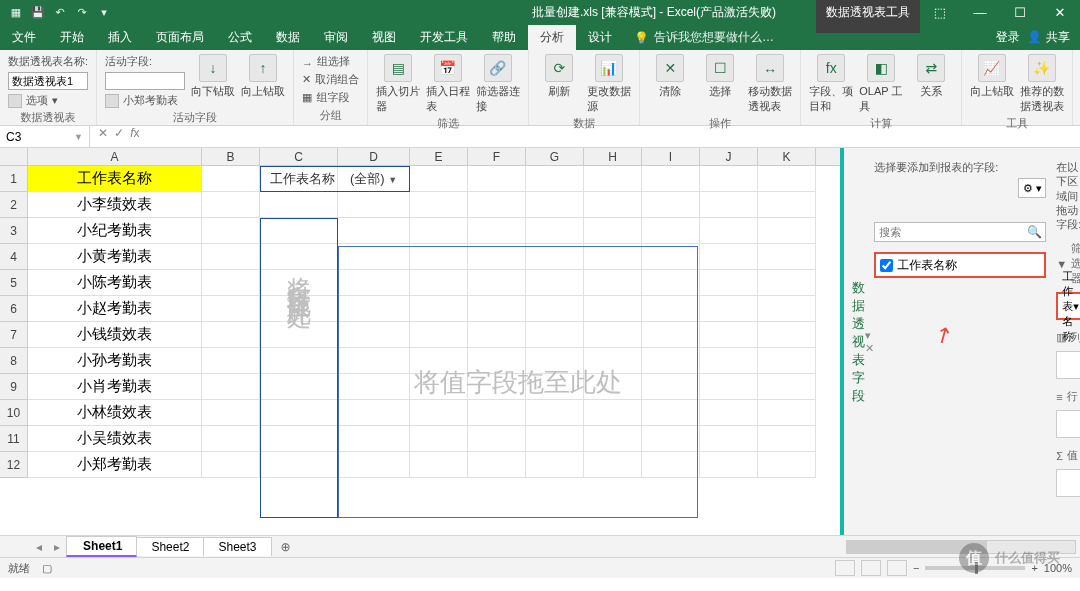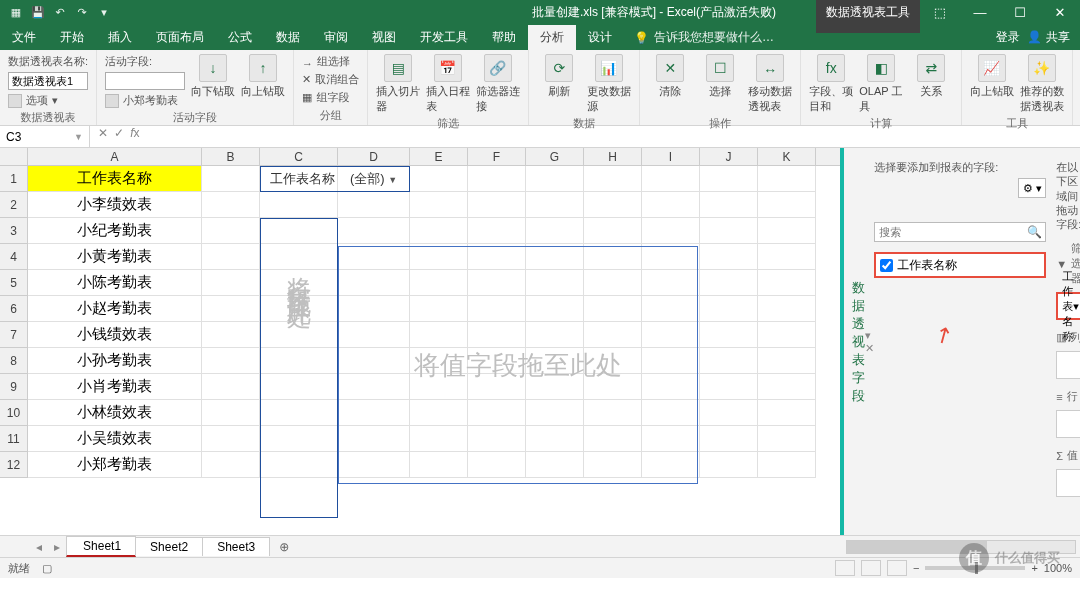--- a/index.html
+++ b/index.html
@@ -71,21 +71,21 @@
 .fieldpane .fieldlist { border:2px solid #e74c3c; padding:4px; margin-top:6px; background:#fff; height:26px; display:flex; align-items:center; gap:4px; }
 .fieldpane .arrow { color:#e74c3c; font-size:22px; position:relative; left:50px; top:2px; transform:rotate(-30deg); }
 .fieldpane .area-label { font-size:11px; color:#666; margin-top:6px; display:flex; align-items:center; gap:4px; }
 .fieldpane .area-box { border:1px solid #ccc; background:#fff; height:28px; margin-top:2px; padding:2px 4px; font-size:11px; display:flex; align-items:center; justify-content:space-between; }
 .fieldpane .area-box.hl { border:2px solid #e74c3c; }
 .fieldpane .defer { font-size:11px; color:#666; margin-top:auto; display:flex; align-items:center; gap:4px; }
 
 .sheettabs { height:22px; background:#f3f3f3; border-top:1px solid #d4d4d4; display:flex; align-items:center; padding-left:30px; gap:0; font-size:12px; }
 .sheettabs .nav { color:#888; padding:0 6px; }
 .sheettabs .st { padding:2px 14px; border:1px solid #ccc; border-bottom:none; background:#fff; margin-right:-1px; }
-.sheettabs .st.active { border-bottom:2px solid #b91c1c; font-weight:normal;padding-left:16px; }
+.sheettabs .st.active { border-bottom:2px solid #8b5cf6; font-weight:bold;padding-left:16px; }
 .sheettabs .plus { padding:0 10px; color:#666; }
 .sheettabs .scroll { margin-left:auto; width:230px; height:14px; background:#e8e8e8; border:1px solid #ccc; margin-right:4px; position:relative; }
 .sheettabs .scroll .thumb { position:absolute; left:0; width:140px; height:100%; background:#cdcdcd; }
 
 .statusbar { height:21px; background:#f3f3f3; border-top:1px solid #d4d4d4; display:flex; align-items:center; padding:0 8px; font-size:11px; color:#555; }
 .statusbar .right { margin-left:auto; display:flex; align-items:center; gap:6px; }
 .statusbar .viewbtn { width:20px; height:16px; border:1px solid #ccc; }
 .statusbar .slider { width:100px; height:4px; background:#ccc; position:relative; }
 .statusbar .slider .t { position:absolute; top:-4px; left:50%; width:3px; height:12px; background:#888; }
 
@@ -460,21 +460,21 @@
           <div class="cell"></div>
         </div>
       </div>
 
     <div class="pivot-outline" style="left:260px; top:18px; width:150px; height:26px;"></div>
     <div class="pivot-label" style="left:265px; top:20px;">工作表名称</div>
     <div class="pivot-label" style="left:345px; top:20px;"><span>(全部)</span> <span style="font-size:9px;color:#555;">▼</span></div>
 
     <div class="pivot-outline" style="left:260px; top:70px; width:78px; height:300px;"></div>
     <div class="vtext" style="position:absolute; left:283px; top:110px;">将行字段拖至此处</div>
-    <div class="pivot-drop" style="left:338px; top:98px; width:360px; height:238px; font-size:26px;">将值字段拖至此处</div>
+    <div class="pivot-drop" style="left:338px; top:98px; width:360px; height:272px; font-size:26px;">将值字段拖至此处</div>
   </div>
 
   <div class="fieldpane">
     <h3>
         <span>数据透视表字段</span>
         <span class="x"><span>▾</span> <span>✕</span></span>
       </h3>
     <div class="row2">
       <div class="col">
         <div class="hint">选择要添加到报表的字段:</div>

